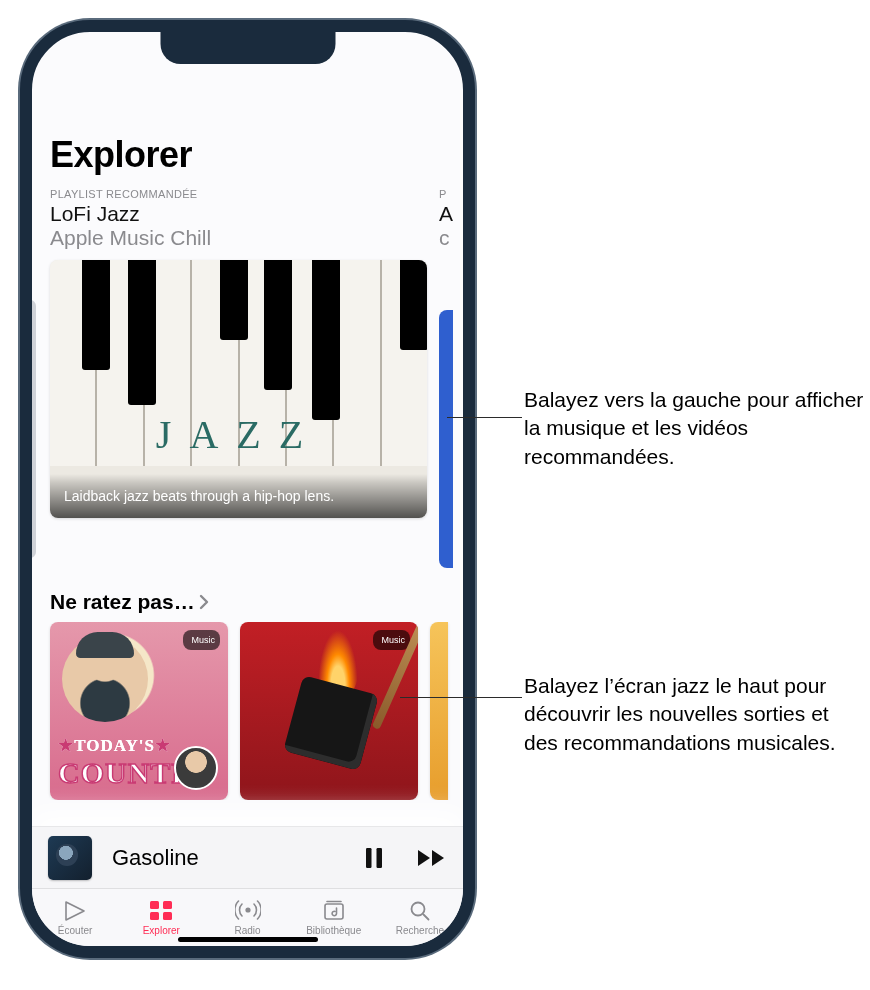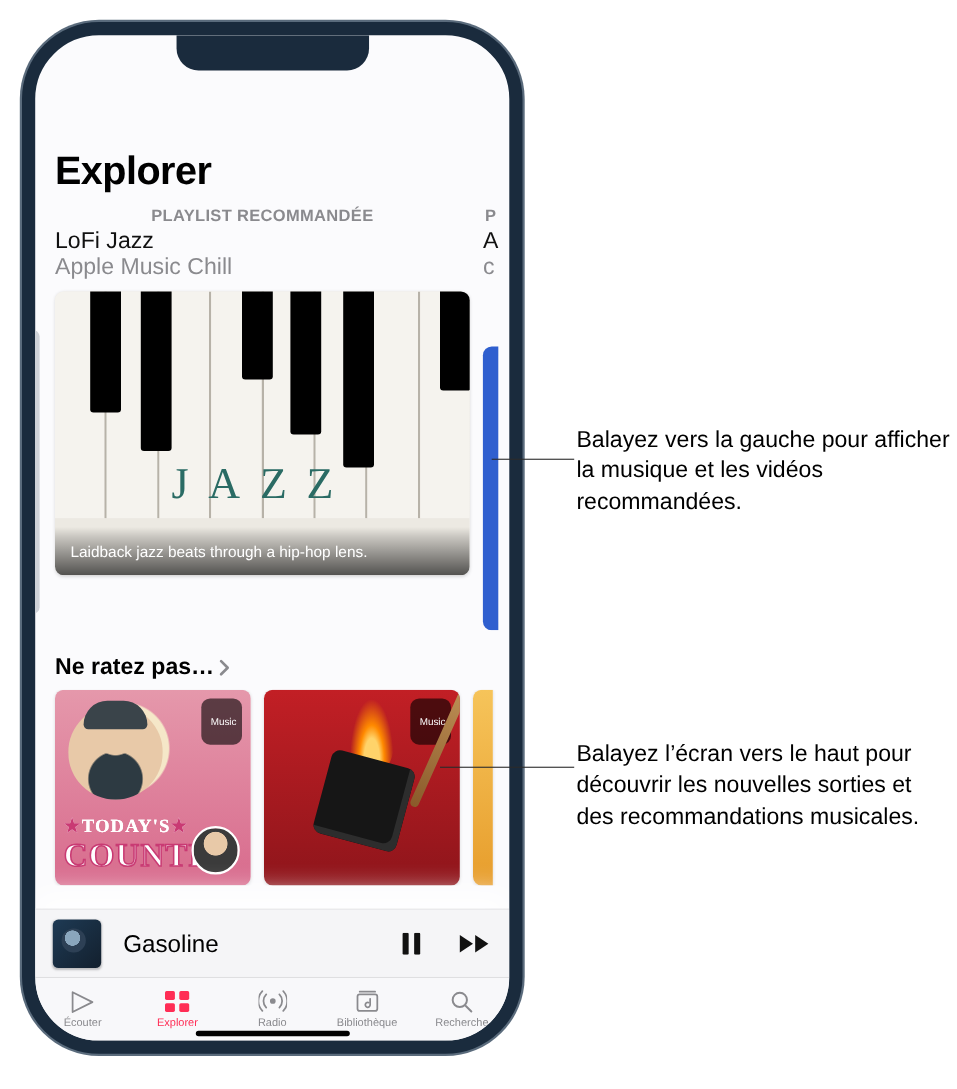--- a/index.html
+++ b/index.html
@@ -77,25 +77,24 @@
   }
   .hero-section {
     padding: 10px 0 0 18px;
     display:flex;
     gap: 12px;
     overflow:hidden;
   }
   .hero-card { flex: 0 0 377px; }
   .hero-eyebrow {
     text-transform: uppercase;
-    font-size: 15px;
+    font-size: 11px;
     letter-spacing: 0.3px;
     color: #8a8a8e;
-    font-weight: 700;
-    text-align: center;
+    font-weight: 400;
   }
   .hero-title { font-size: 21px; font-weight: 400; color:#111; margin-top:2px; }
   .hero-subtitle { font-size: 21px; font-weight: 400; color:#8a8a8e; line-height:1.15; }
   .hero-art {
     margin-top: 10px;
     width: 377px;
     height: 258px;
     border-radius: 8px;
     position: relative;
     overflow:hidden;
@@ -162,21 +161,21 @@
   .tile {
     width:178px; height:178px; border-radius:8px;
     position:relative; overflow:hidden;
     box-shadow: 0 1px 3px rgba(0,0,0,.14);
   }
   .am-badge {
     position:absolute; top:8px; right:8px;
     background: rgba(0,0,0,.6);
     color:#fff;
     font-size:9px;
-    padding:16px 5px;
+    padding:5px 5px;
     border-radius:8px;
     display:flex; align-items:center; gap:3px;
   }
   .tile1 {
     background: radial-gradient(circle at 35% 30%, #f5e7c8 0 24%, transparent 25%),
                 linear-gradient(#e598ab, #d86b8d);
   }
   .tile1-person {
     position:absolute; top:14px; left:12px;
     width:86px; height:86px; border-radius:50%;
@@ -451,15 +450,15 @@
       </div>
     </div>
 
     <div class="home-indicator"></div>
   </div>
 
   <div class="callout-line" style="left:447px; top:417px; width:75px"></div>
   <div class="callout" style="left:524px; top:386px">Balayez vers la gauche pour afficher la musique et les vidéos recommandées.</div>
 
   <div class="callout-line" style="left:400px; top:697px; width:122px"></div>
-  <div class="callout" style="left:524px; top:672px">Balayez l’écran vers le haut pour découvrir les nouvelles sorties et des recommandations musicales.</div>
+  <div class="callout" style="left:524px; top:672px">Balayez l’écran jazz le haut pour découvrir les nouvelles sorties et des recommandations musicales.</div>
 
 </div>
 
 </body></html>

